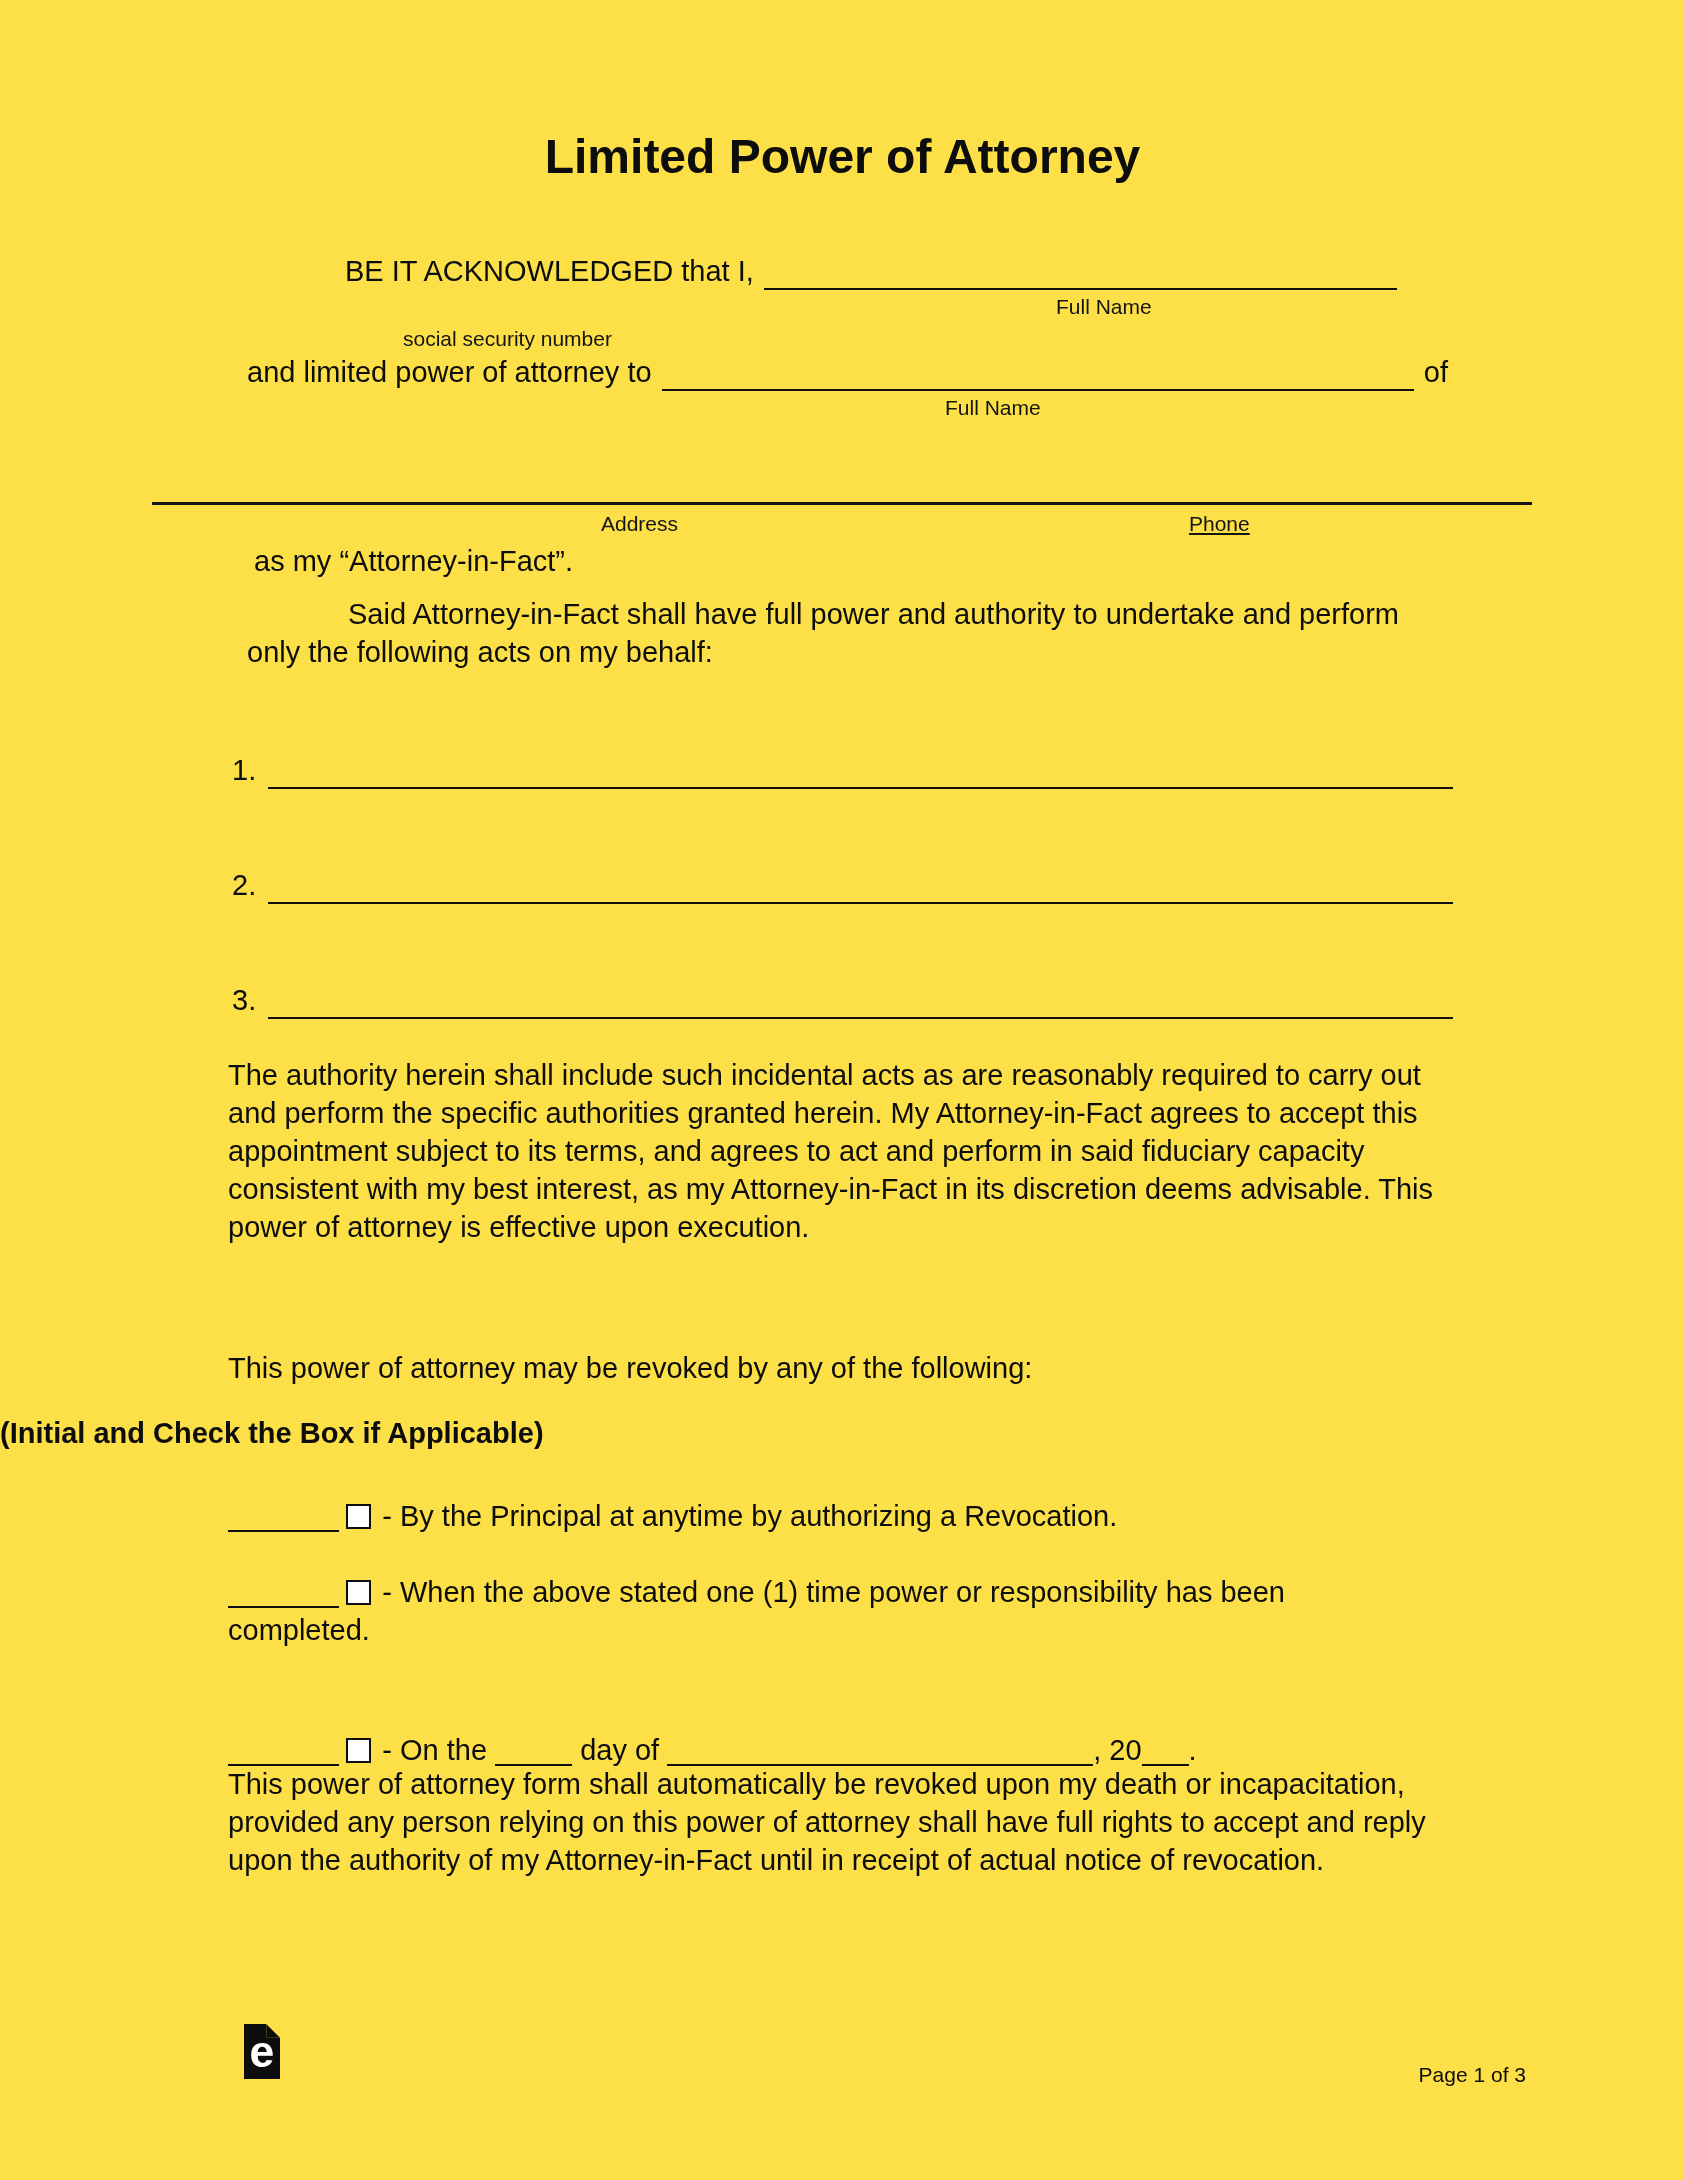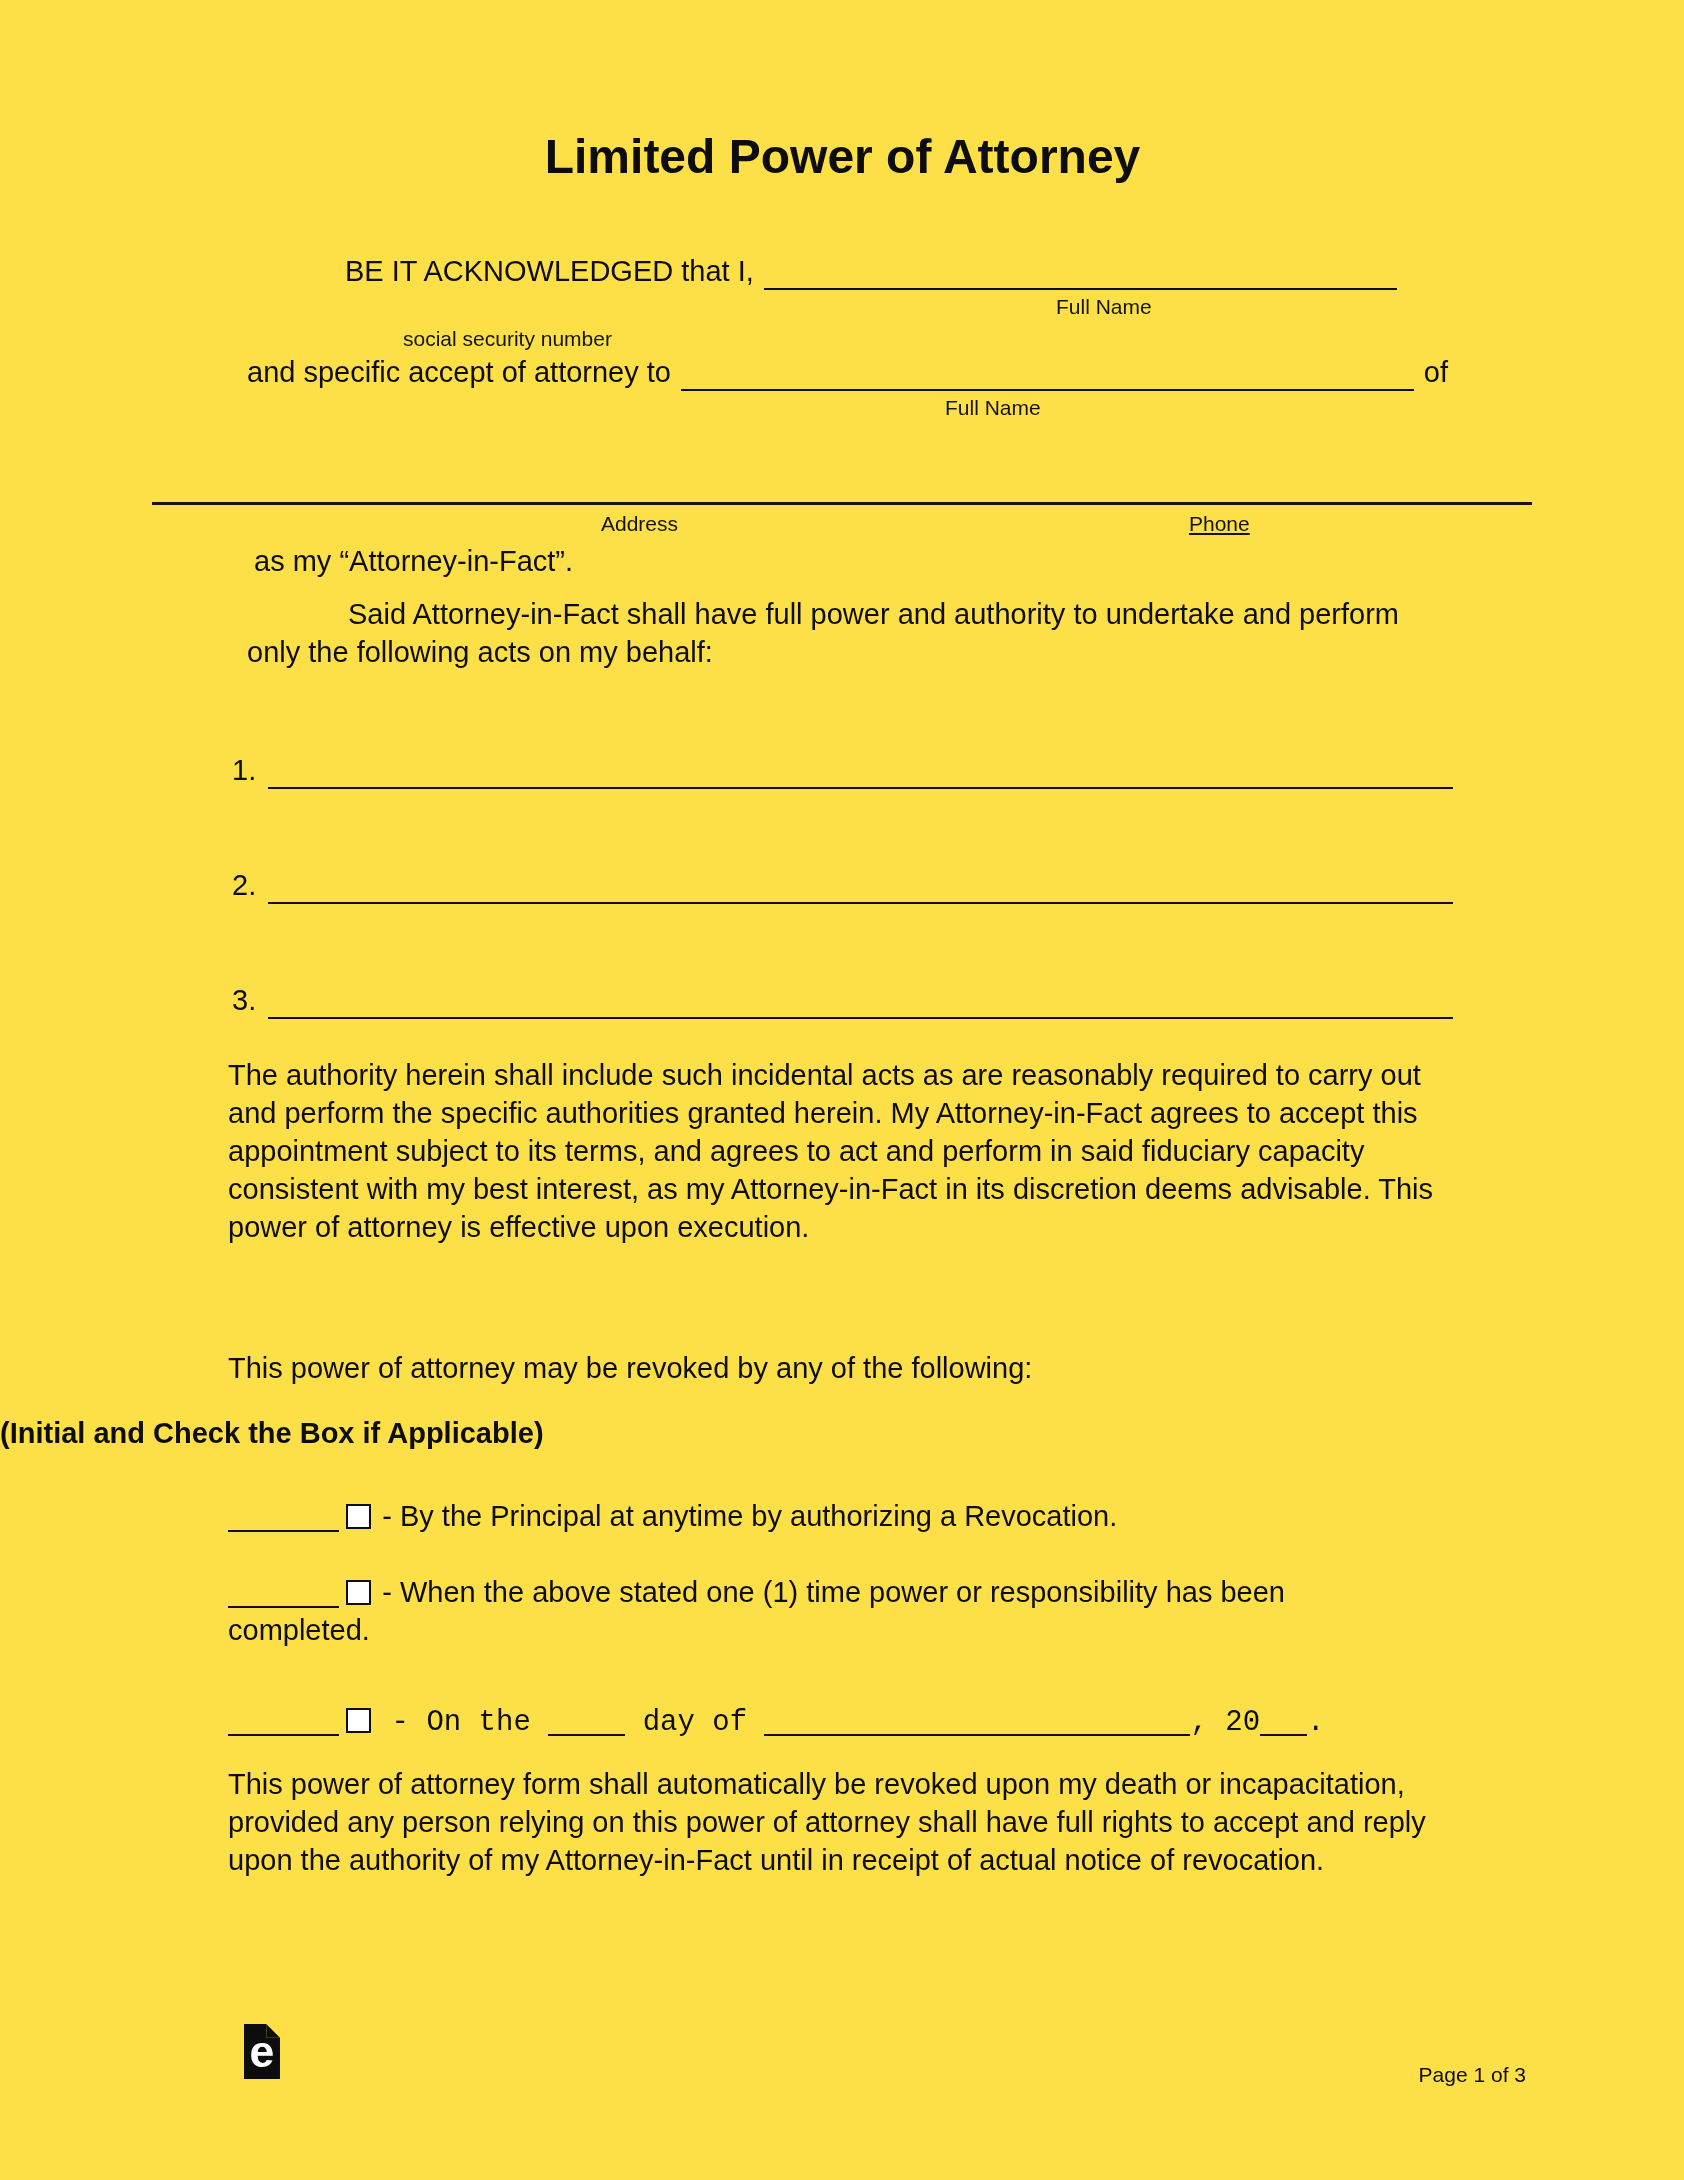--- a/index.html
+++ b/index.html
@@ -54,21 +54,21 @@
 
   .authority-clause { top:1056px; left:228px; right:228px; }
   .revocation-intro { top:1349px; left:228px; right:228px; }
   .instruction {
     position:absolute; top:1414px; left:0; right:0; margin:0;
     text-align:left; font-weight:700;
   }
   .options { position:absolute; top:1497px; left:228px; width:1175px; }
   .option { margin:0; }
   .option-2 { margin-top:38px; }
-  .option-3 { margin-top:55px;font-family:Liberation Mono, monospace; }
+  .option-3 { margin-top:82px; }
   .iblank {
     display:inline-block; width:111px; height:1em;
     border-bottom:2.6px solid #0e0e0e; vertical-align:-6px;
   }
   .iblank.day { width:77px; }
   .iblank.month { width:426px; }
   .iblank.year { width:47px; }
   .checkbox {
     display:inline-block; width:21px; height:21px;
     border:2.6px solid #0e0e0e; vertical-align:-2.6px;
@@ -91,21 +91,21 @@
       <span class="t">BE IT ACKNOWLEDGED that I,</span>
       <span class="blank grow line1-blank"></span>
     </div>
     <div class="sublabel-row">
       <span class="sublabel ml-fullname1">Full Name</span>
     </div>
     <div class="sublabel-row">
       <span class="sublabel ml-ssn">social security number</span>
     </div>
     <div class="line">
-      <span class="t">and specific accept of attorney to</span>
+      <span class="t">and limited power of attorney to</span>
       <span class="blank grow line3-blank"></span>
       <span class="t">of</span>
     </div>
     <div class="sublabel-row">
       <span class="sublabel ml-fullname2">Full Name</span>
     </div>
   </div>
 
   <div class="address-line"></div>
   <div class="address-labels">

